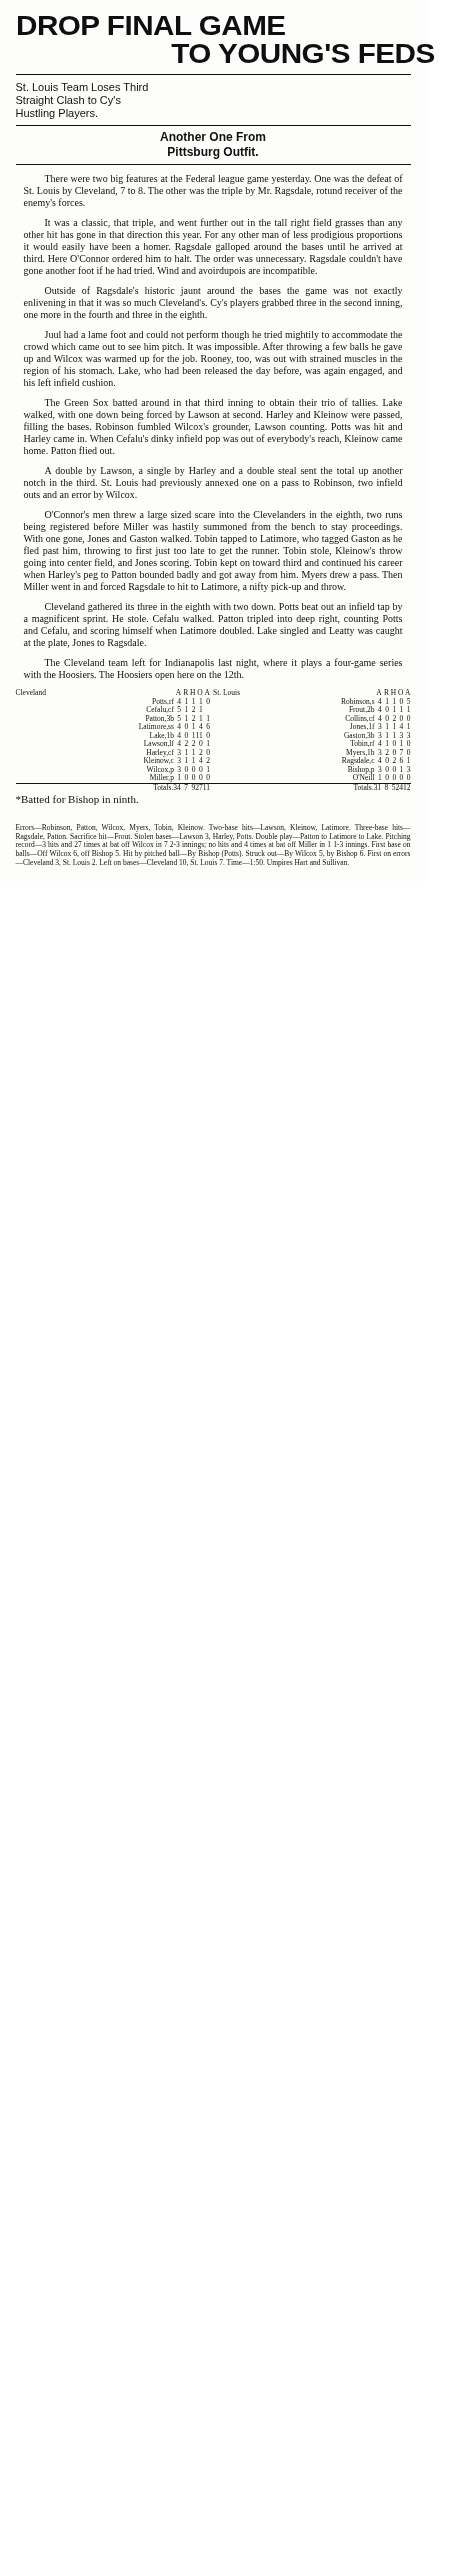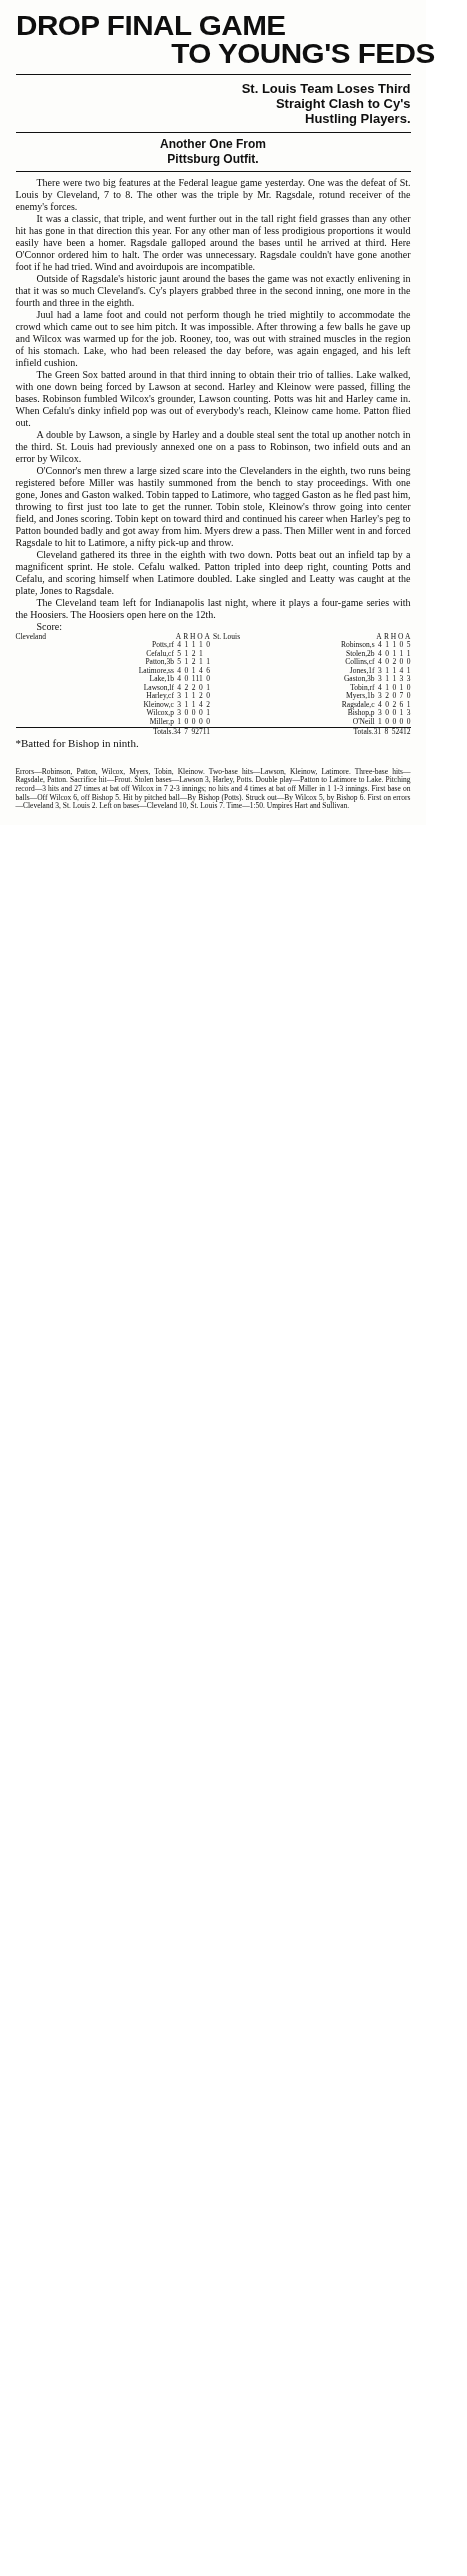--- a/index.html
+++ b/index.html
@@ -38,40 +38,40 @@
     border: none;
     border-top: 1px solid #111;
     margin: 7.2px 0 5.2px 0;
   }
   .rule.thin {
     border-top: 0.5px solid #111;
     margin: 5.2px 0 4.6px 0;
   }
   .hl2 {
     font-family: "Liberation Sans", sans-serif;
-    font-weight: bold;
-    font-size: 13px;
+    font-weight: normal;
+    font-size: 11px;
     line-height: 1.18;
-    text-align: right;
+    text-align: left;
     margin: 2.1px 0 3.1px 0;
   }
   .hl3 {
     font-family: "Liberation Sans", sans-serif;
     font-weight: bold;
     font-size: 12px;
     line-height: 1.2;
     text-align: center;
     margin: 2.1px 0 3.1px 0;
   }
   .body-text p {
     font-size: 10px;
     line-height: 1.2;
     text-align: justify;
     text-justify: inter-word;
-    margin: 0;
+    margin: 8px;
     text-indent: 2.1em;
     hyphens: auto;
     -webkit-hyphens: auto;
   }
   .score-label {
     font-size: 10px;
     line-height: 1.2;
     margin: 0;
     text-indent: 2.1em;
   }
@@ -155,21 +155,20 @@
   <div class="body-text">
     <p>There were two big features at the Federal league game yesterday. One was the defeat of St. Louis by Cleveland, 7 to 8. The other was the triple by Mr. Ragsdale, rotund receiver of the enemy's forces.</p>
     <p>It was a classic, that triple, and went further out in the tall right field grasses than any other hit has gone in that direction this year. For any other man of less prodigious proportions it would easily have been a homer. Ragsdale galloped around the bases until he arrived at third. Here O'Connor ordered him to halt. The order was unnecessary. Ragsdale couldn't have gone another foot if he had tried. Wind and avoirdupois are incompatible.</p>
     <p>Outside of Ragsdale's historic jaunt around the bases the game was not exactly enlivening in that it was so much Cleveland's. Cy's players grabbed three in the second inning, one more in the fourth and three in the eighth.</p>
     <p>Juul had a lame foot and could not perform though he tried mightily to accommodate the crowd which came out to see him pitch. It was impossible. After throwing a few balls he gave up and Wilcox was warmed up for the job. Rooney, too, was out with strained muscles in the region of his stomach. Lake, who had been released the day before, was again engaged, and his left infield cushion.</p>
     <p>The Green Sox batted around in that third inning to obtain their trio of tallies. Lake walked, with one down being forced by Lawson at second. Harley and Kleinow were passed, filling the bases. Robinson fumbled Wilcox's grounder, Lawson counting. Potts was hit and Harley came in. When Cefalu's dinky infield pop was out of everybody's reach, Kleinow came home. Patton flied out.</p>
     <p>A double by Lawson, a single by Harley and a double steal sent the total up another notch in the third. St. Louis had previously annexed one on a pass to Robinson, two infield outs and an error by Wilcox.</p>
     <p>O'Connor's men threw a large sized scare into the Clevelanders in the eighth, two runs being registered before Miller was hastily summoned from the bench to stay proceedings. With one gone, Jones and Gaston walked. Tobin tapped to Latimore, who tagged Gaston as he fled past him, throwing to first just too late to get the runner. Tobin stole, Kleinow's throw going into center field, and Jones scoring. Tobin kept on toward third and continued his career when Harley's peg to Patton bounded badly and got away from him. Myers drew a pass. Then Miller went in and forced Ragsdale to hit to Latimore, a nifty pick-up and throw.</p>
     <p>Cleveland gathered its three in the eighth with two down. Potts beat out an infield tap by a magnificent sprint. He stole. Cefalu walked. Patton tripled into deep right, counting Potts and Cefalu, and scoring himself when Latimore doubled. Lake singled and Leatty was caught at the plate, Jones to Ragsdale.</p>
     <p>The Cleveland team left for Indianapolis last night, where it plays a four-game series with the Hoosiers. The Hoosiers open here on the 12th.</p>
-    <p class="score-label">Score:</p>
   </div>
 
   <table class="box">
     <tbody>
         <tr>
       <td class="bx-left">
         <table class="inner">
           <tbody>
                 <tr class="hdr">
             <td class="nm">Cleveland</td>
@@ -275,21 +274,21 @@
           </tr>
           <tr>
             <td class="nm">Robinson,s</td>
             <td class="st">4</td>
             <td class="st">1</td>
             <td class="st">1</td>
             <td class="st">0</td>
             <td class="st">5</td>
           </tr>
           <tr>
-            <td class="nm">Stolen,2b</td>
+            <td class="nm">Frout,2b</td>
             <td class="st">4</td>
             <td class="st">0</td>
             <td class="st">1</td>
             <td class="st">1</td>
             <td class="st">1</td>
           </tr>
           <tr>
             <td class="nm">Collins,cf</td>
             <td class="st">4</td>
             <td class="st">0</td>

